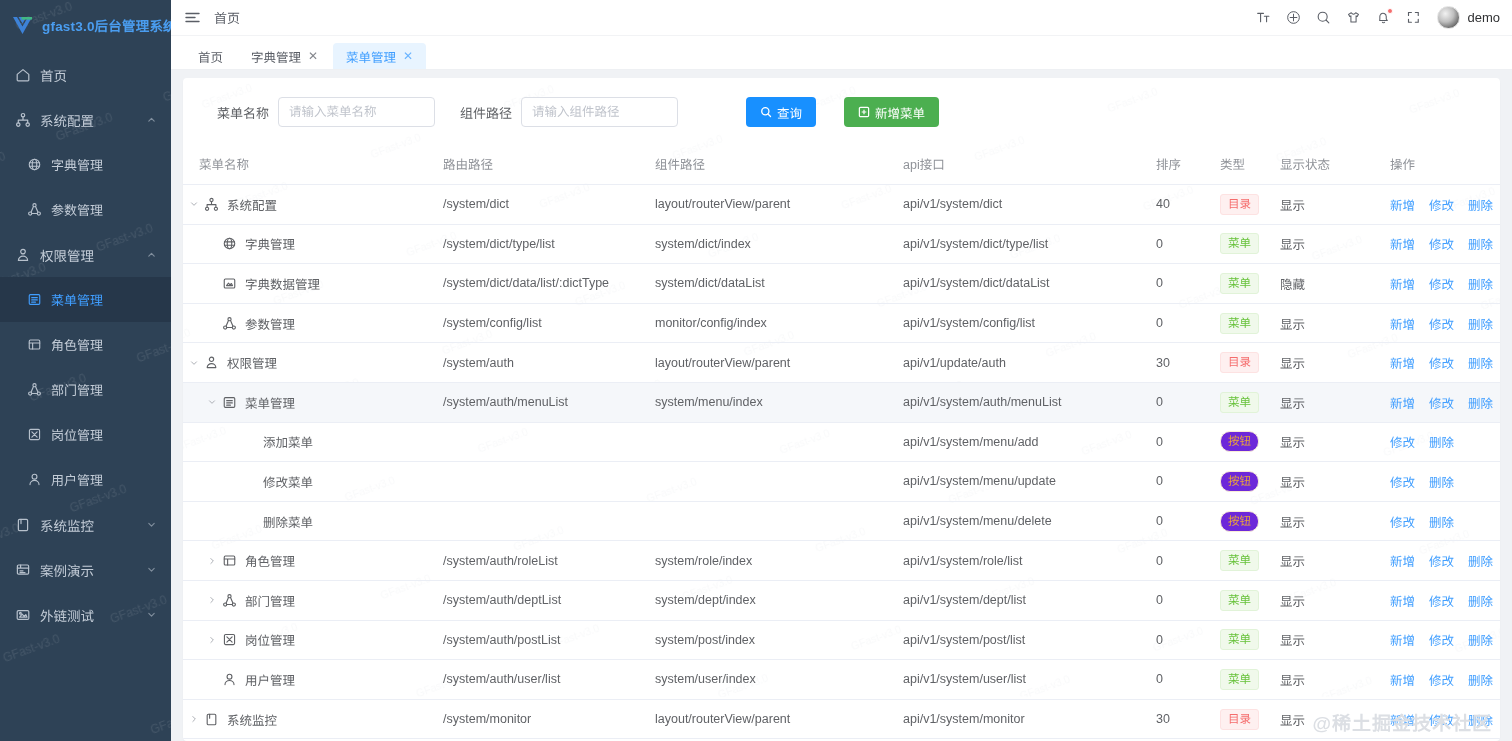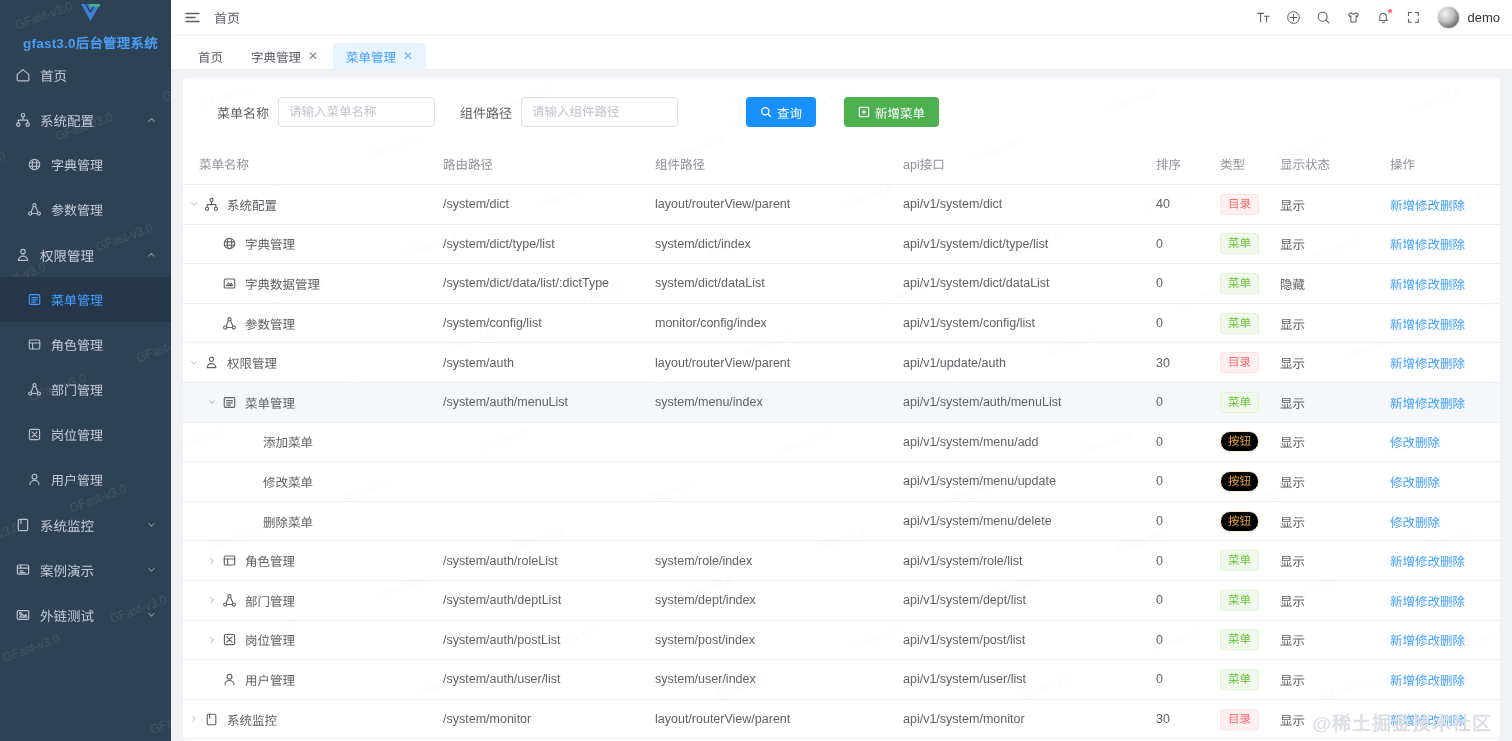--- a/index.html
+++ b/index.html
@@ -18,21 +18,21 @@
     width: 171px; flex: 0 0 171px; height: 741px;
     background: #2e4256;
     position: relative;
     overflow: hidden;
   }
   .sidebar-wm {
     position: absolute; inset: 0; pointer-events: none; opacity: .10; z-index: 0;
   }
   .logo-row {
     height: 50px; display: flex; align-items: center; gap: 7px;
-    padding-left: 10px; position: relative; z-index: 1; flex-direction: column;
+    padding-left: 10px; position: relative; z-index: 1;
   }
   .logo-mark { width: 25px; height: 25px; position: relative; flex: 0 0 25px; }
   .logo-title {
     color: #4a9df0; font-size: 13.5px; font-weight: 700; letter-spacing: .2px;
     white-space: nowrap;
   }
   .nav { position: relative; z-index: 1; padding-top: 2px; }
   .nav-item {
     height: 45px; display: flex; align-items: center; gap: 9px;
     padding: 0 14px 0 15px; color: #c3ccd7; font-size: 13.5px; cursor: pointer;
@@ -143,23 +143,23 @@
   .tw svg { display: block; color: #a8abb2; }
   .ticon { width: 15px; height: 15px; flex: 0 0 15px; margin-right: 8px; color: #606266; display: block; }
   .nm { color: #606266; }
 
   .tag {
     display: inline-block; padding: 1px 7px 2px; border-radius: 3px;
     font-size: 11.5px; line-height: 16px; border: 1px solid transparent;
   }
   .tag-dir  { background: #fef0f0; color: #f56c6c; border-color: #fde2e2; }
   .tag-menu { background: #f0f9eb; color: #67c23a; border-color: #e1f3d8; }
-  .tag-btn  { background: #000000; color: #e6a23c; border-color: #faecd8; border-radius: 10px; }
-
-  .ops { display: flex; padding-right: 14px; }
+  .tag-btn  { background: #6d28d9; color: #e6a23c; border-color: #faecd8; border-radius: 10px; }
+
+  .ops { display: flex; gap: 14px; padding-right: 14px; }
   .op-link { color: #409eff; cursor: pointer; font-size: 12.5px; white-space: nowrap; }
 
   .corner-wm {
     position: absolute; right: 8px; bottom: 6px; z-index: 3;
     font-size: 19px; color: #dcdfe4; font-weight: 600; letter-spacing: 1px;
     pointer-events: none; white-space: nowrap;
   }
 </style>
 </head>
 <body>

